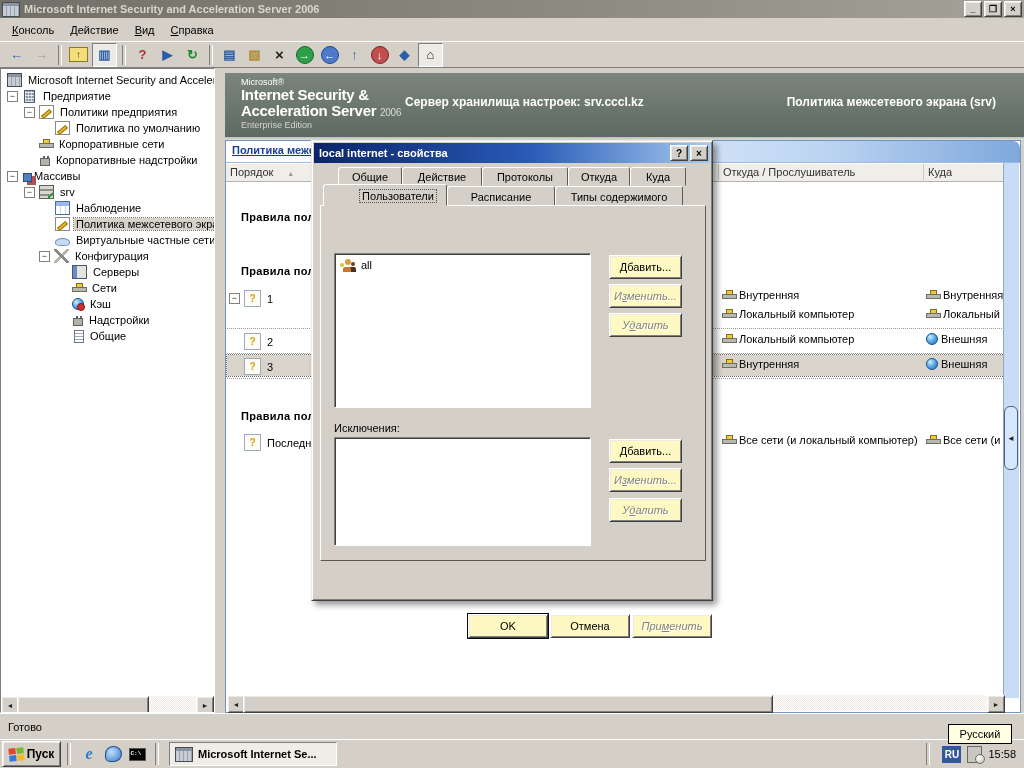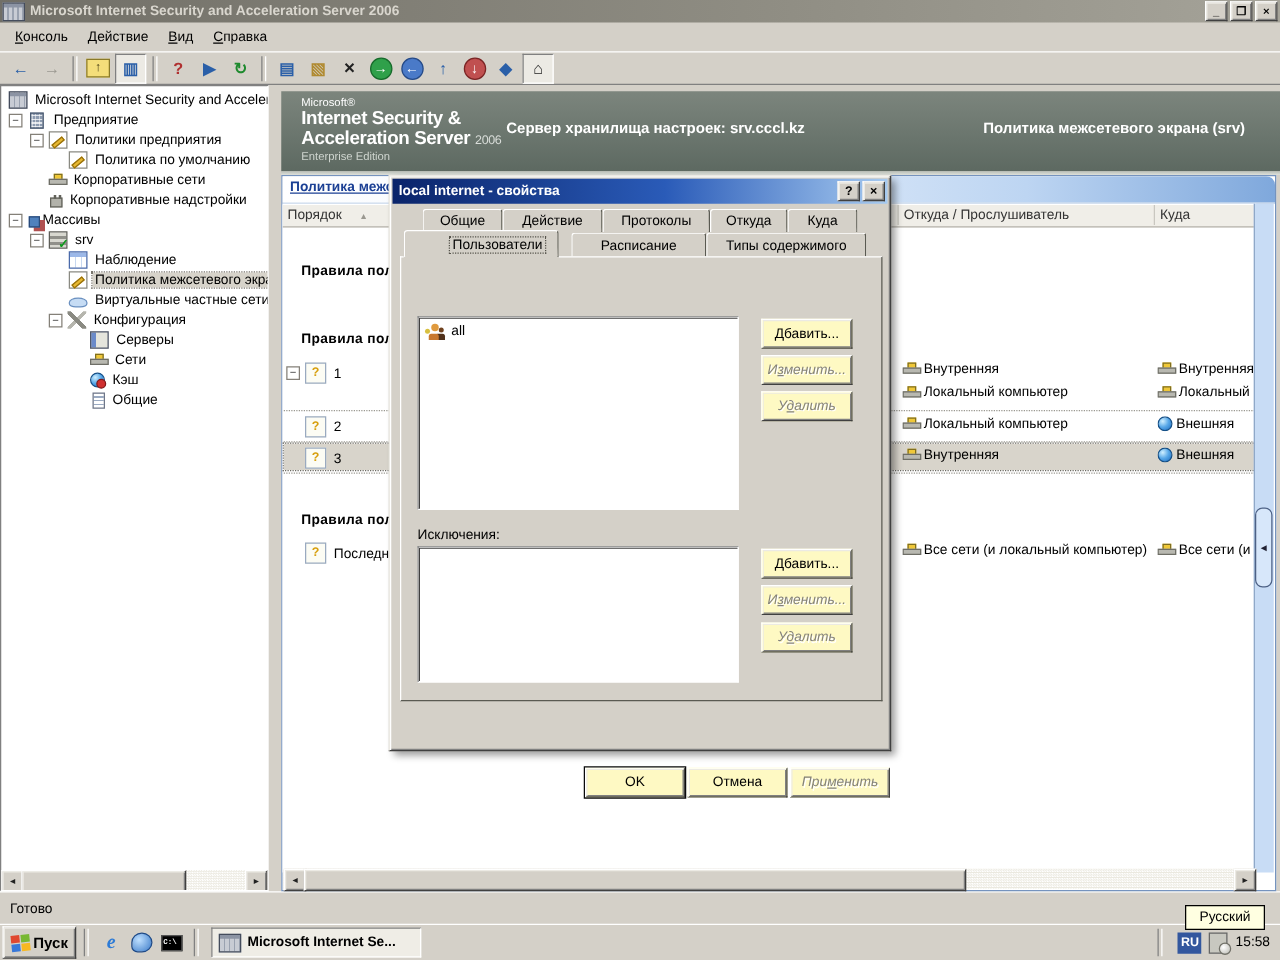--- a/index.html
+++ b/index.html
@@ -236,20 +236,24 @@
         </div>
       <div class="trow" style="padding-left:69px">
           <span class="ti ic-network"></span>
           <span class="tl">Сети</span>
         </div>
       <div class="trow" style="padding-left:69px">
           <span class="ti ic-cache"></span>
           <span class="tl">Кэш</span>
         </div>
       <div class="trow" style="padding-left:69px">
+          <span class="ti ic-addin"></span>
+          <span class="tl">Надстройки</span>
+        </div>
+      <div class="trow" style="padding-left:69px">
           <span class="ti ic-general"></span>
           <span class="tl">Общие</span>
         </div>
     </div>
 
     <div class="hscroll" style="left:0;bottom:0;width:213px;">
       <span class="sbtn out" style="left:0;">◄</span>
       <span class="thumb out" style="left:16px;width:130px;"></span>
       <span class="sbtn out" style="right:0;">►</span>
     </div>
@@ -373,21 +377,21 @@
 
     <div class="tabs1">
       <span class="tab" style="width:64px;">Общие</span>
       <span class="tab" style="width:80px;">Действие</span>
       <span class="tab" style="width:86px;">Протоколы</span>
       <span class="tab" style="width:62px;">Откуда</span>
       <span class="tab" style="width:56px;">Куда</span>
     </div>
     <div class="tabs2">
       <span class="tab active" style="width:124px;padding-left:36px;"><span class="foc">Пользователи</span></span>
-      <span class="tab" style="width:108px;padding-top:4px;margin-left:10px;">Расписание</span>
+      <span class="tab" style="width:108px;padding-top:4px;">Расписание</span>
       <span class="tab" style="width:128px;padding-top:4px;">Типы содержимого</span>
     </div>
 
     <div class="page"></div>
 
 
     <div class="dlist" style="top:112px;height:155px;">
       <div class="acct">
         <span class="usr"></span>
         <span>all</span>

